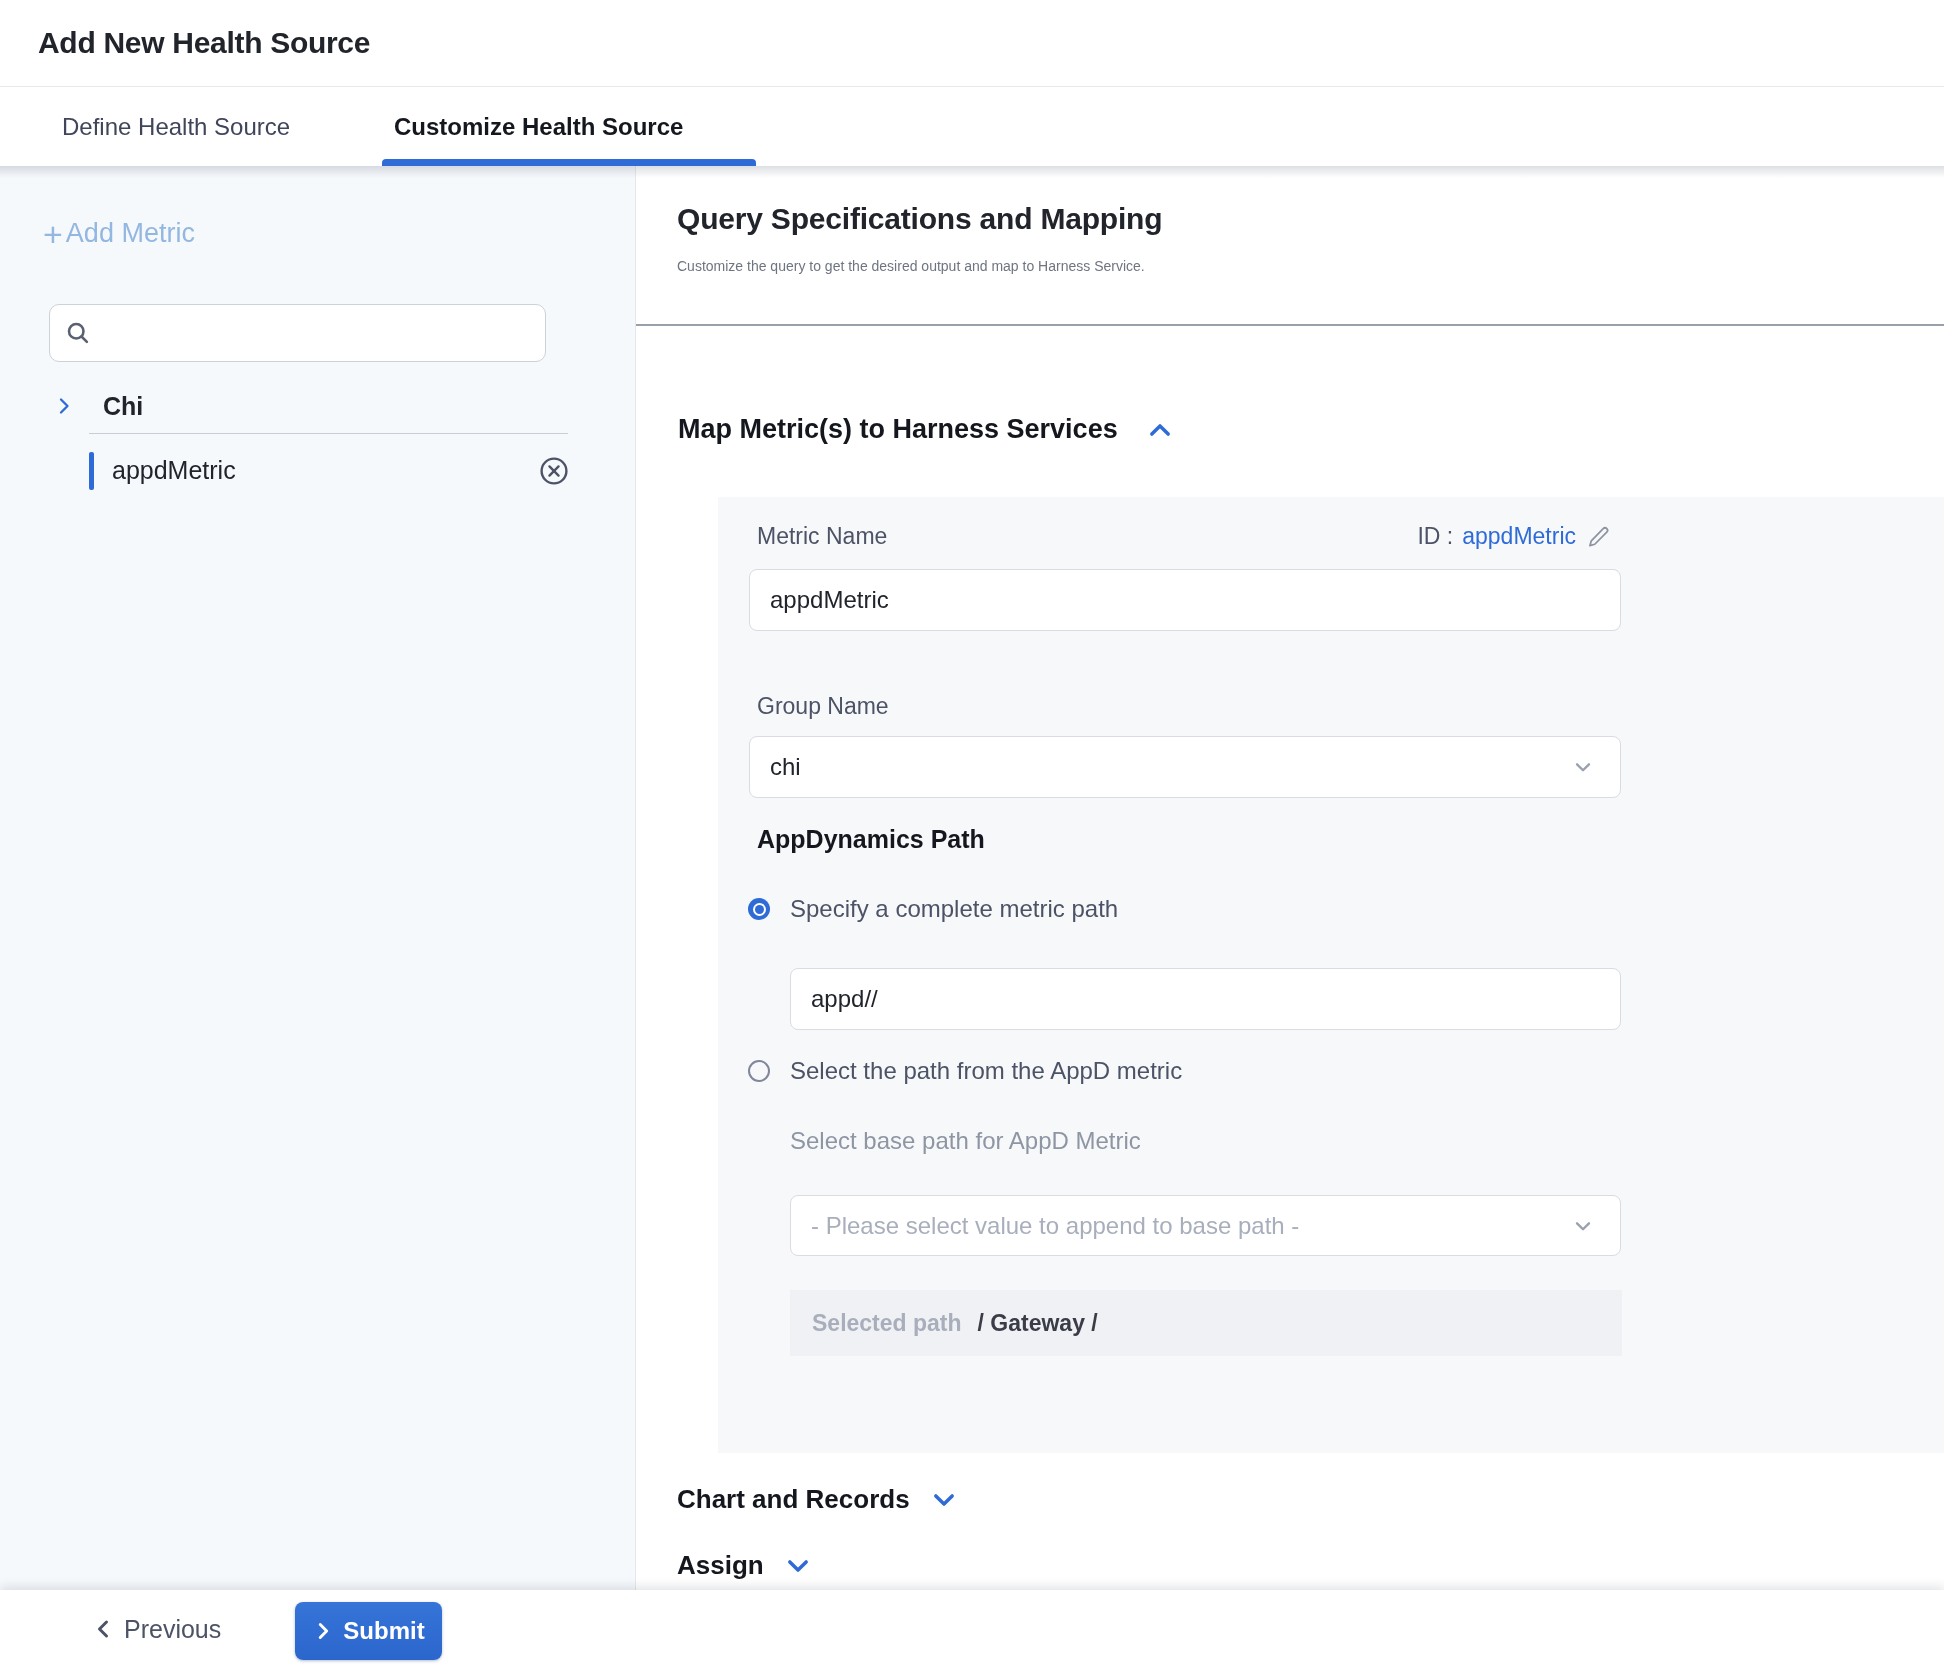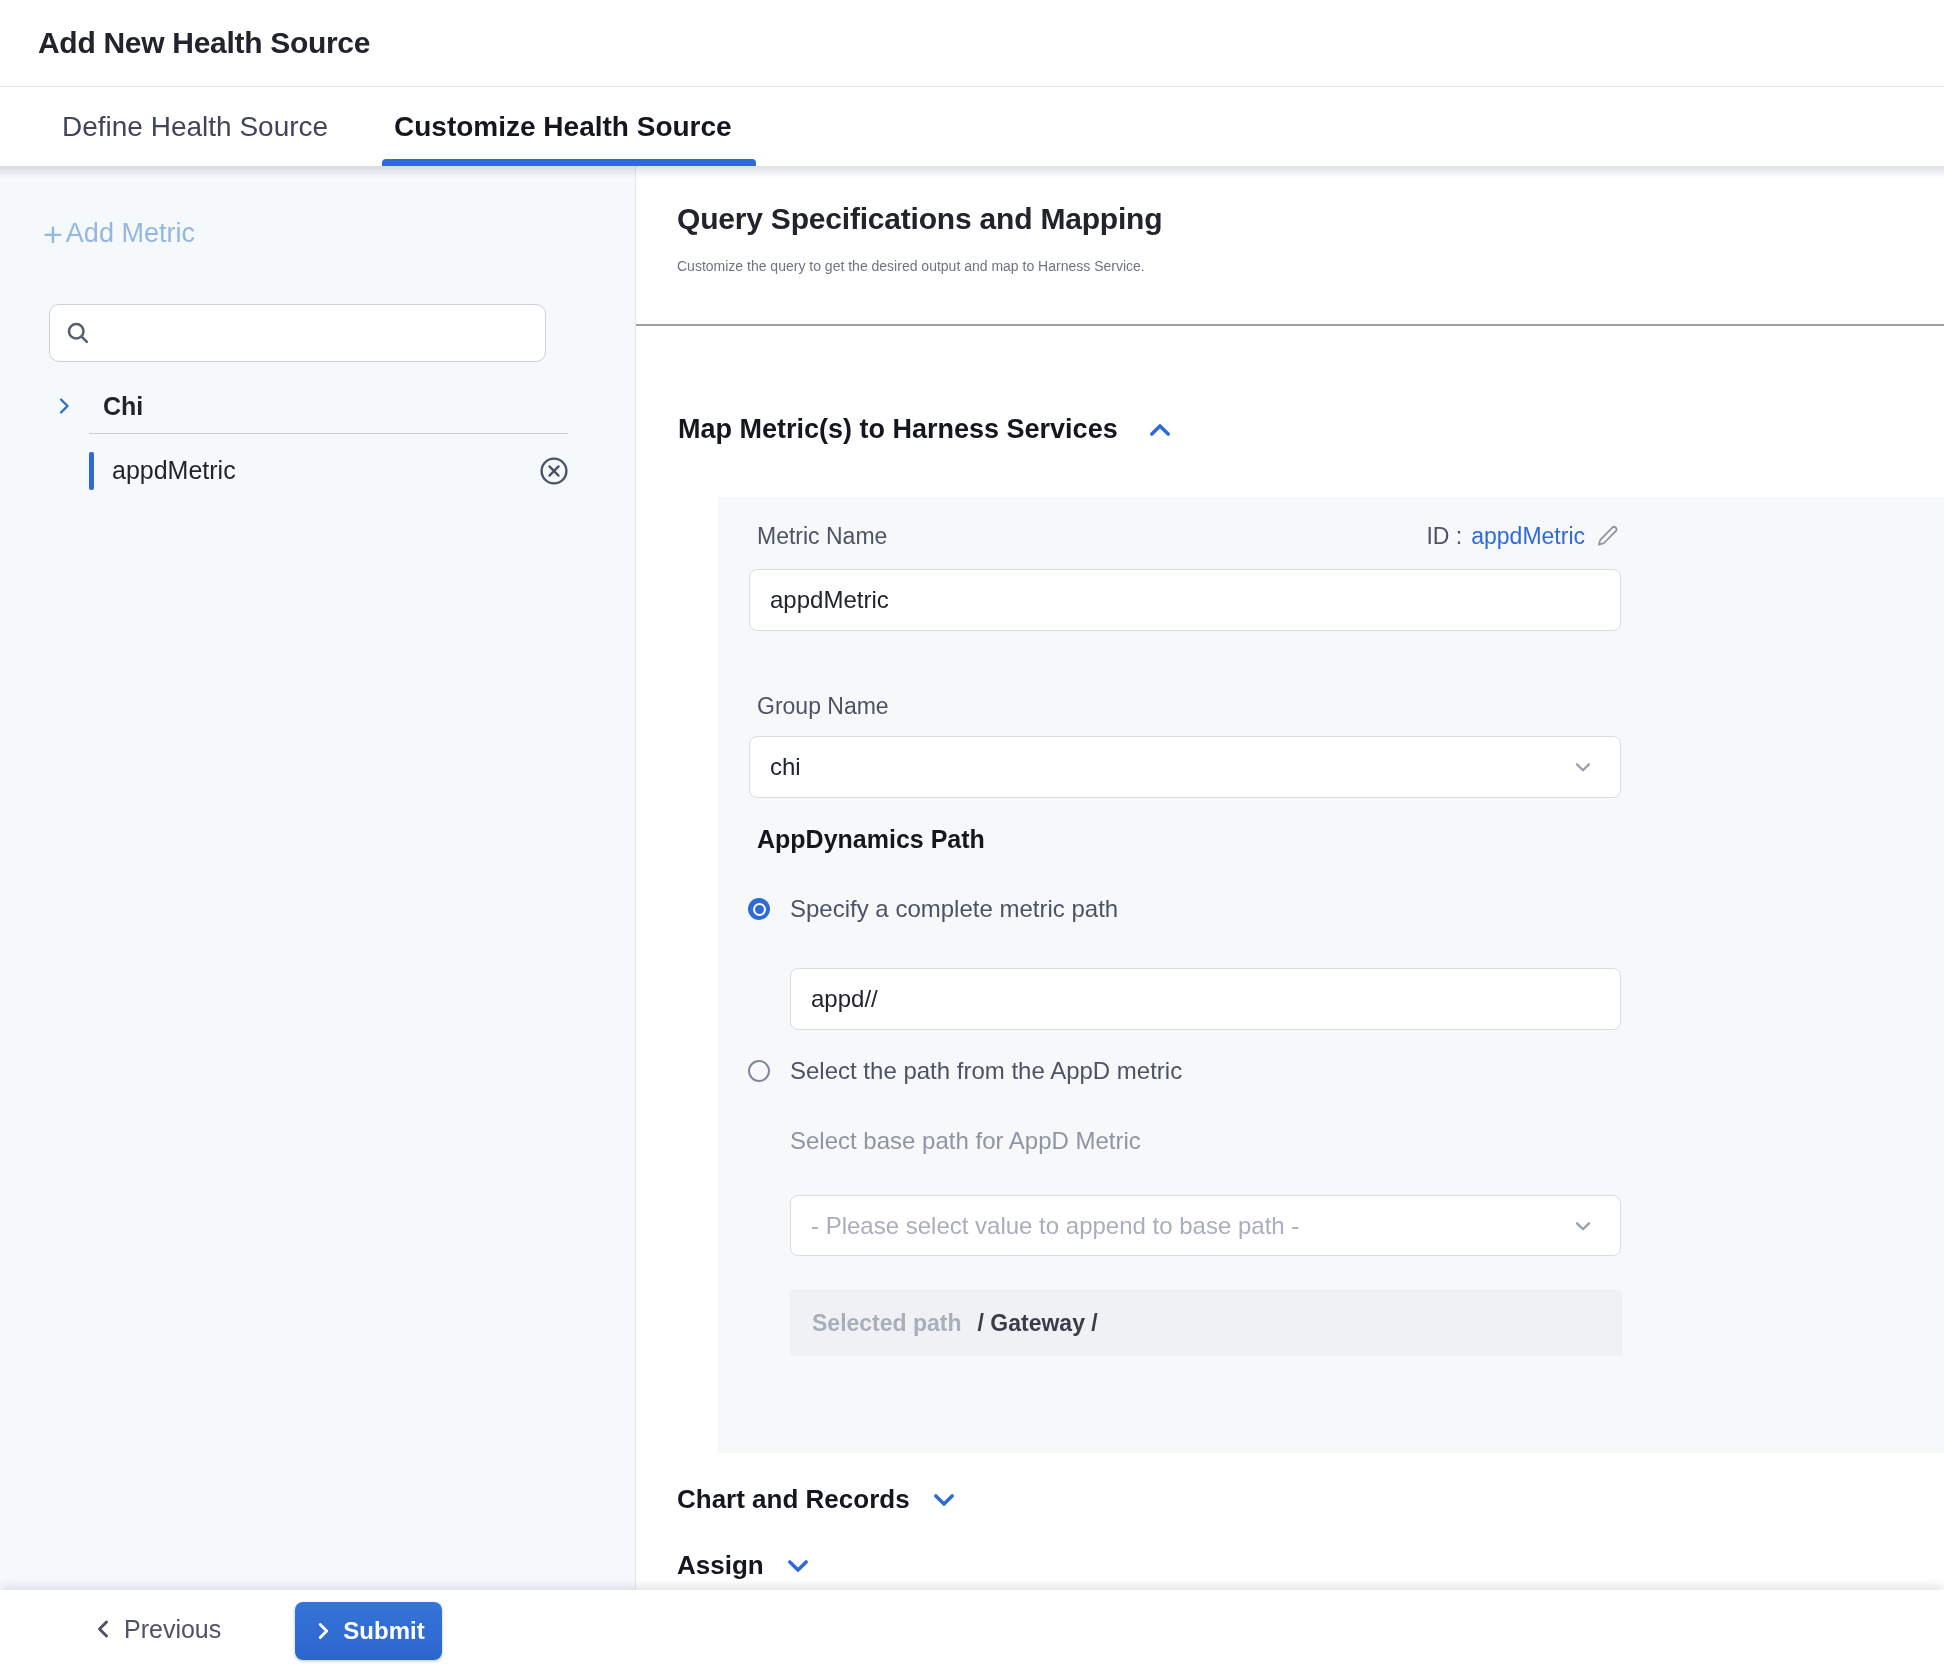--- a/index.html
+++ b/index.html
@@ -17,21 +17,21 @@
   *{margin:0;padding:0;box-sizing:border-box;}
   html,body{width:1944px;height:1668px;overflow:hidden;}
   body{font-family:"Liberation Sans","DejaVu Sans",sans-serif;background:#fff;position:relative;color:var(--ink);}
 
   
   .app-header{position:absolute;top:0;left:0;width:1944px;height:87px;background:#fff;border-bottom:1px solid #e5e7ea;display:flex;align-items:center;padding-left:38px;}
   .app-header h1{font-size:30px;font-weight:700;color:var(--ink);letter-spacing:-0.3px;}
 
   
   .tabbar{position:absolute;top:87px;left:0;width:1944px;height:79px;background:#fff;}
-  .tab{position:absolute;top:0;height:79px;display:flex;align-items:center;font-size:28px;cursor:pointer;}
+  .tab{position:absolute;top:0;height:79px;display:flex;align-items:center;font-size:24px;cursor:pointer;}
   .tab.t1{left:62px;color:#41455a;font-weight:500;}
   .tab.t2{left:394px;color:var(--ink-strong);font-weight:700;}
   .tab-underline{position:absolute;left:382px;bottom:0;width:374px;height:7px;background:var(--accent);border-radius:4px 4px 0 0;}
   .tab-shadow{position:absolute;top:166px;left:0;width:1944px;height:12px;background:linear-gradient(180deg,rgba(70,80,100,0.18),rgba(70,80,100,0));pointer-events:none;z-index:5;}
 
   
   .sidebar{position:absolute;top:166px;left:0;width:636px;height:1424px;background:var(--sidebar);border-right:1px solid #e4e8ec;}
   .add-metric{position:absolute;left:43px;top:52px;display:flex;align-items:center;color:var(--accent-light);cursor:pointer;}
   .add-metric .plus{font-size:34px;font-weight:400;line-height:30px;margin-right:3px;}
   .add-metric .lbl{font-size:27px;font-weight:400;}
@@ -56,21 +56,21 @@
   .sec-map{left:42px;top:248px;}
   .sec-map .stitle{font-size:27px;margin-right:28px;}
   .sec-chart{left:41px;top:1318px;}
   .sec-chart .stitle{font-size:26px;margin-right:20px;}
   .sec-assign{left:41px;top:1384px;}
   .sec-assign .stitle{font-size:26px;margin-right:20px;}
 
   
   .panel{position:absolute;left:82px;top:331px;width:1226px;height:956px;background:var(--panel);}
   .f-label{position:absolute;font-size:23px;color:var(--label);}
-  .id-row{position:absolute;top:26px;right:323px;display:flex;align-items:flex-start;font-size:23px;color:var(--label);}
+  .id-row{position:absolute;top:26px;right:332px;display:flex;align-items:flex-end;font-size:23px;color:var(--label);}
   .id-row .id-val{color:var(--accent);margin-left:9px;cursor:pointer;}
   .id-row .pencil{margin-left:10px;cursor:pointer;display:flex;}
   .t-input{position:absolute;background:#fff;border:1px solid var(--border);border-radius:8px;font-size:24px;color:var(--ink);padding:0 20px;outline:none;font-family:"Liberation Sans","DejaVu Sans",sans-serif;}
   .t-select{position:absolute;background:#fff;border:1px solid var(--border);border-radius:8px;display:flex;align-items:center;padding:0 20px;font-size:24px;color:var(--ink);cursor:pointer;}
   .t-select .chev-dn{position:absolute;right:24px;top:50%;margin-top:-13px;}
   .t-select.placeholder{color:var(--faint);}
   .appd-heading{position:absolute;left:39px;top:328px;font-size:25px;font-weight:700;color:var(--ink-strong);}
   .radio-row{position:absolute;left:30px;display:flex;align-items:center;cursor:pointer;}
   .radio-row .rlabel{font-size:24px;color:var(--label);margin-left:20px;}
   .radio-on{width:22px;height:22px;border-radius:50%;background:var(--accent);display:flex;align-items:center;justify-content:center;}

